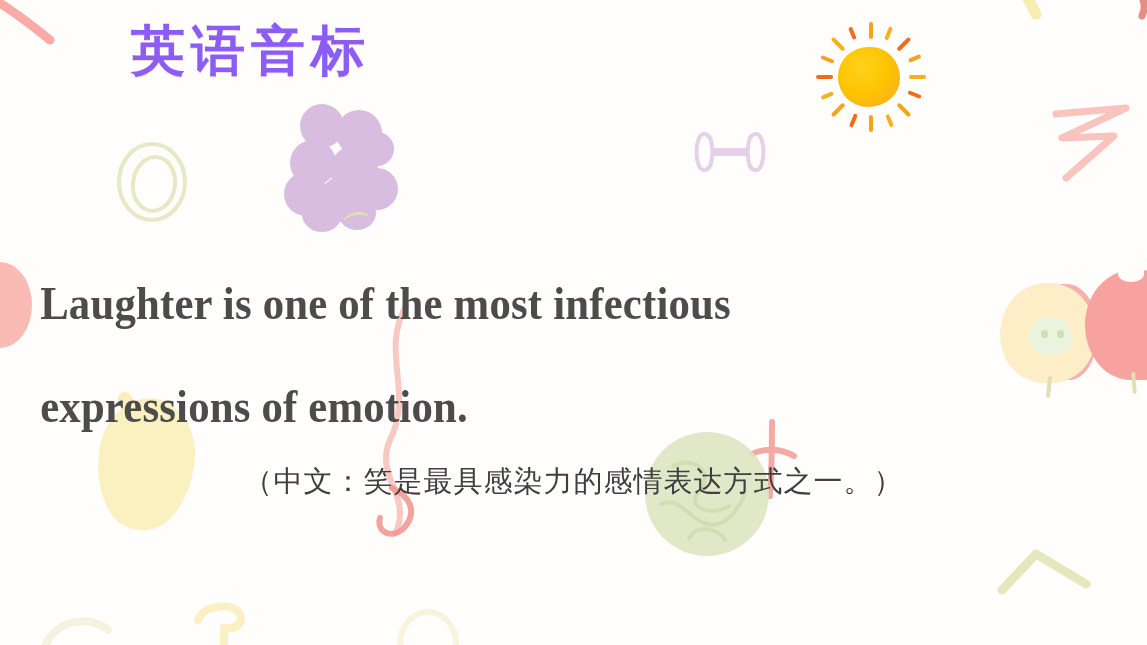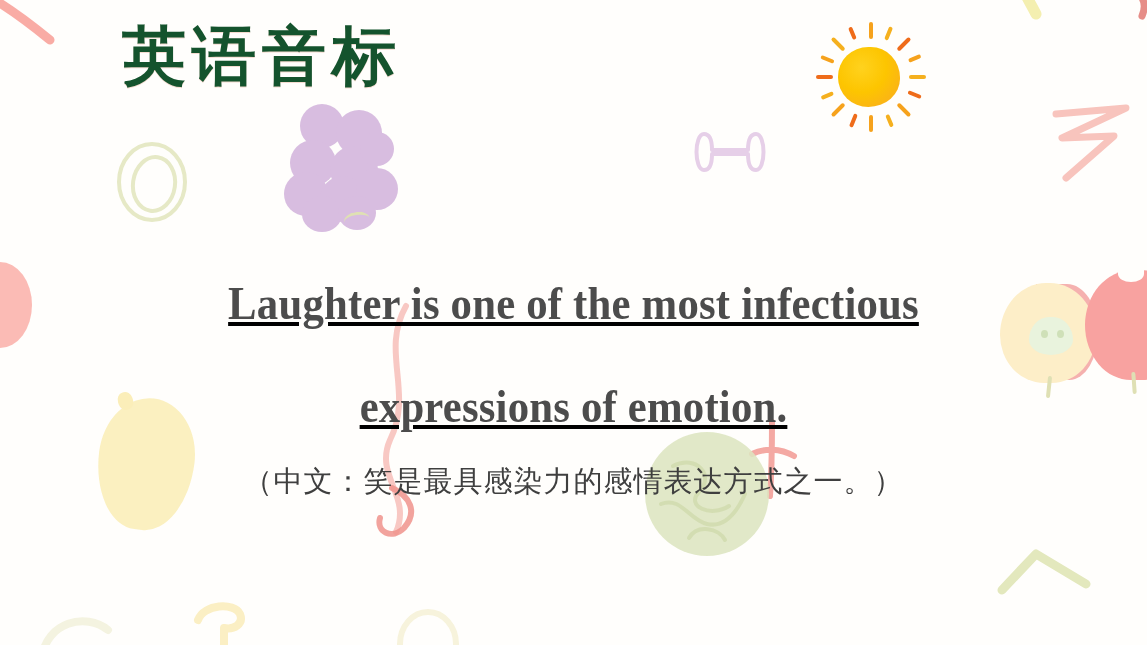--- a/index.html
+++ b/index.html
@@ -142,36 +142,35 @@
     left: -32px; top: 262px;
     width: 64px; height: 86px;
     background: #fbb4ad;
     border-radius: 0 50% 50% 0 / 0 50% 50% 0;
     opacity: .9;
   }
 
   
   .title {
     position: absolute;
-    left: 122px; top: 20px;
+    left: 131px; top: 20px;
     font-family: "Liberation Serif", serif;
-    font-size: 64px;
+    font-size: 54px;
     font-weight: 700;
     letter-spacing: 6px;
-    color: #14532d;
+    color: #8b5cf6;
     line-height: 1.15;
     text-shadow: 0 1px 0 rgba(200,60,10,.18);
     white-space: nowrap;
   }
   .quote-block {
     position: absolute;
     left: 0; top: 252px;
     width: 1147px;
-    text-align: center;
-    text-decoration: underline;
+    text-align: left;
   }
   .quote-line {
     font-family: "Liberation Serif", serif;
     font-weight: 700;
     font-size: 46px;
     color: #4c4c4c;
     line-height: 103px;
     letter-spacing: 0.2px;
     transform: scaleX(0.93);
   }

